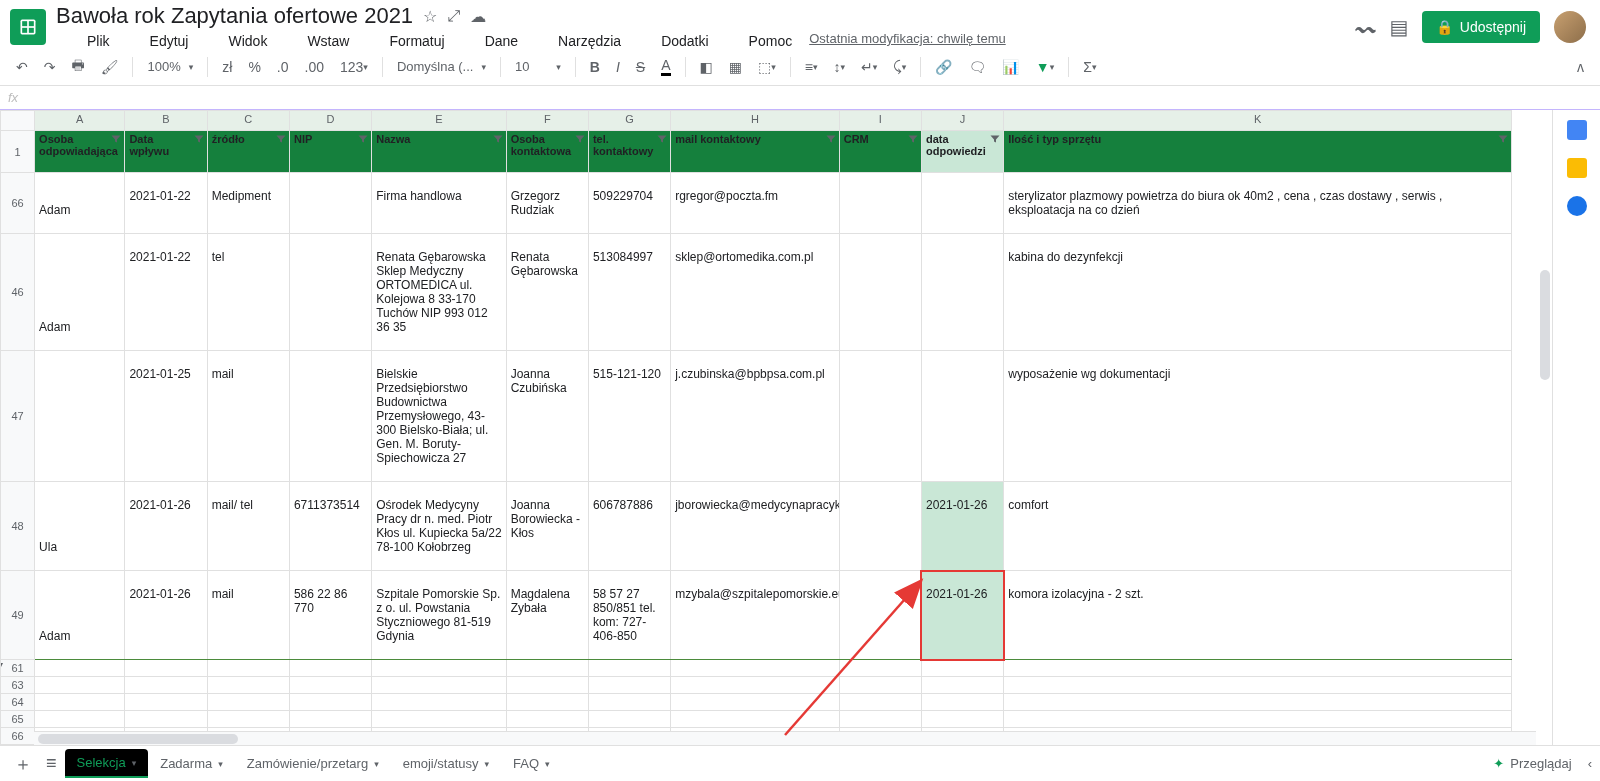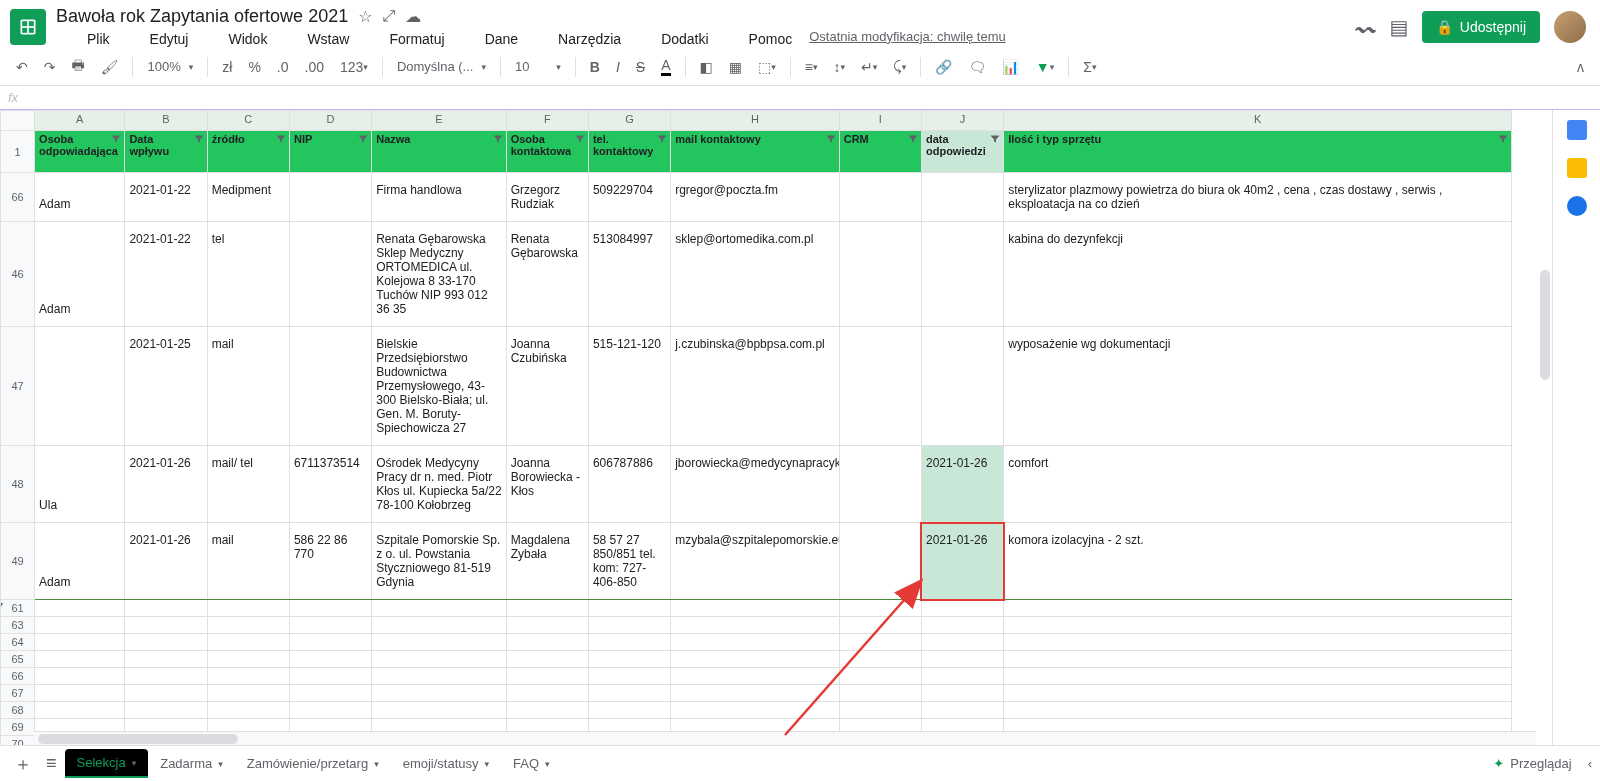--- a/index.html
+++ b/index.html
@@ -5,21 +5,21 @@
   * { box-sizing: border-box; margin: 0; padding: 0; }
   body { font-family: Arial, sans-serif; font-size: 13px; color: #202124; background: #fff; overflow: hidden; }
   .app { display: flex; flex-direction: column; height: 781px; width: 1600px; position: relative; }
 
   
   .titlebar { display: flex; align-items: center; padding: 6px 10px 0 10px; height: 48px; }
   .logo { width: 36px; height: 36px; background: #0f9d58; border-radius: 4px; display: flex; align-items: center; justify-content: center; margin-right: 10px; }
   .logo svg { width: 20px; height: 20px; }
   .title-area { flex: 1; display: flex; flex-direction: column; }
   .title-row { display: flex; align-items: center; gap: 10px; }
-  .doc-title { font-size: 18px; color: #202124; }
+  .doc-title { font-size: 22px; color: #202124; }
   .title-icon { color: #5f6368; font-size: 16px; cursor: pointer; }
   .menubar { display: flex; gap: 2px; font-size: 14px; color: #202124; margin-top: 2px; }
   .menu-item { padding: 2px 7px; cursor: pointer; border-radius: 3px; margin-left: 24px; }
   .last-mod { color: #5f6368; text-decoration: underline; margin-left: 8px; font-size: 13px; }
   .titlebar-right { display: flex; align-items: center; gap: 14px; }
   .tb-icon { color: #5f6368; font-size: 20px; cursor: pointer; }
   .share-btn { background: #0f9d58; color: #fff; padding: 8px 14px; border-radius: 4px; font-size: 14px; font-weight: 500; display: flex; align-items: center; gap: 6px; cursor: pointer; border: none; }
   .avatar { width: 32px; height: 32px; border-radius: 50%; background: linear-gradient(135deg,#c8a070,#8d6e4a); margin-right: 4px; }
 
   
@@ -35,27 +35,27 @@
   .fx { font-style: italic; color: #bdbdbd; font-size: 13px; margin-right: 10px; }
 
   
   .grid-wrap { flex: 1; position: relative; overflow: hidden; display: flex; }
   .grid-inner { position: relative; overflow: hidden; flex: 1; }
   table { border-collapse: collapse; table-layout: fixed; width: 1512px; }
   th, td { border: 1px solid #e0e0e0; font-size: 12px; vertical-align: top; padding: 2px 4px; text-align: left; overflow: hidden; }
   .col-hdr { background: #e6f0e8; text-align: center; color: #5f6368; font-weight: normal; height: 20px; font-size: 11px; }
   .row-hdr { background: #f8f9fa; text-align: center; color: #5f6368; font-weight: normal; width: 34px; font-size: 11px; vertical-align: middle; }
   .corner { background: #f8f9fa; width: 34px; }
-  .header-row td { background: #22c55e; font-weight: bold; font-size: 11px; position: relative; padding-right: 16px; vertical-align: top; height: 42px; }
+  .header-row td { background: #15803d; font-weight: bold; font-size: 11px; position: relative; padding-right: 16px; vertical-align: top; height: 42px; }
   .header-row .j-col { background: #c9e7d6; }
   .filter-icon { position: absolute; right: 2px; top: 2px; width: 12px; height: 12px; }
   .filter-icon svg { width: 12px; height: 12px; fill: #5f6368; }
   tbody tr { height: 14px; }
   tbody td { height: 14px; }
-  .data-row td { vertical-align: top; padding: 10px 4px; }
+  .data-row td { vertical-align: top; padding: 16px 4px; }
   .green-cell { background: #c9e7d6; }
   .red-box { outline: 2px solid #e53935; outline-offset: -1px; }
   .sel-cell { outline: 2px solid #1a73e8; outline-offset: -1px; }
   .thick-bottom { border-bottom: 1px solid #4b8b3b !important; }
 
   
   .sidepanel { width: 48px; border-left: 1px solid #e0e0e0; display: flex; flex-direction: column; align-items: center; padding-top: 10px; gap: 18px; }
   .side-ico { width: 20px; height: 20px; border-radius: 3px; cursor: pointer; }
 
   

